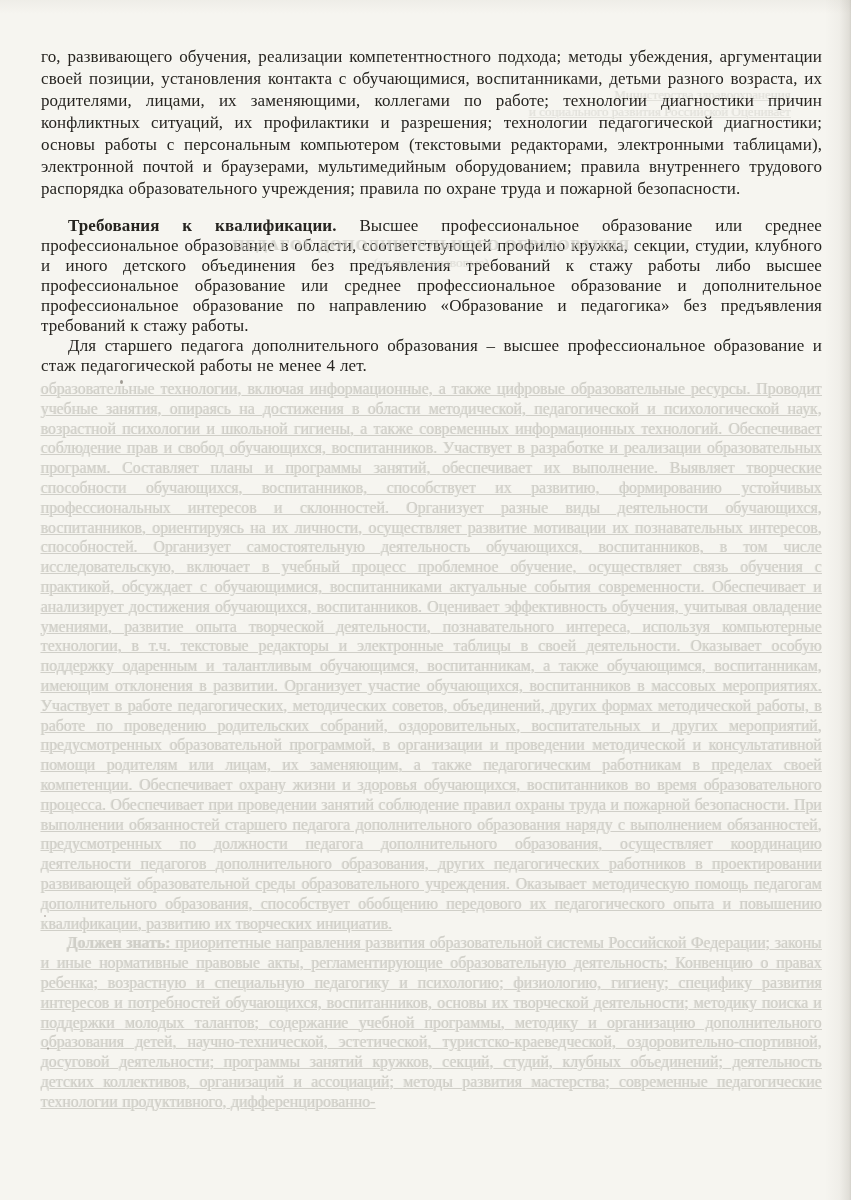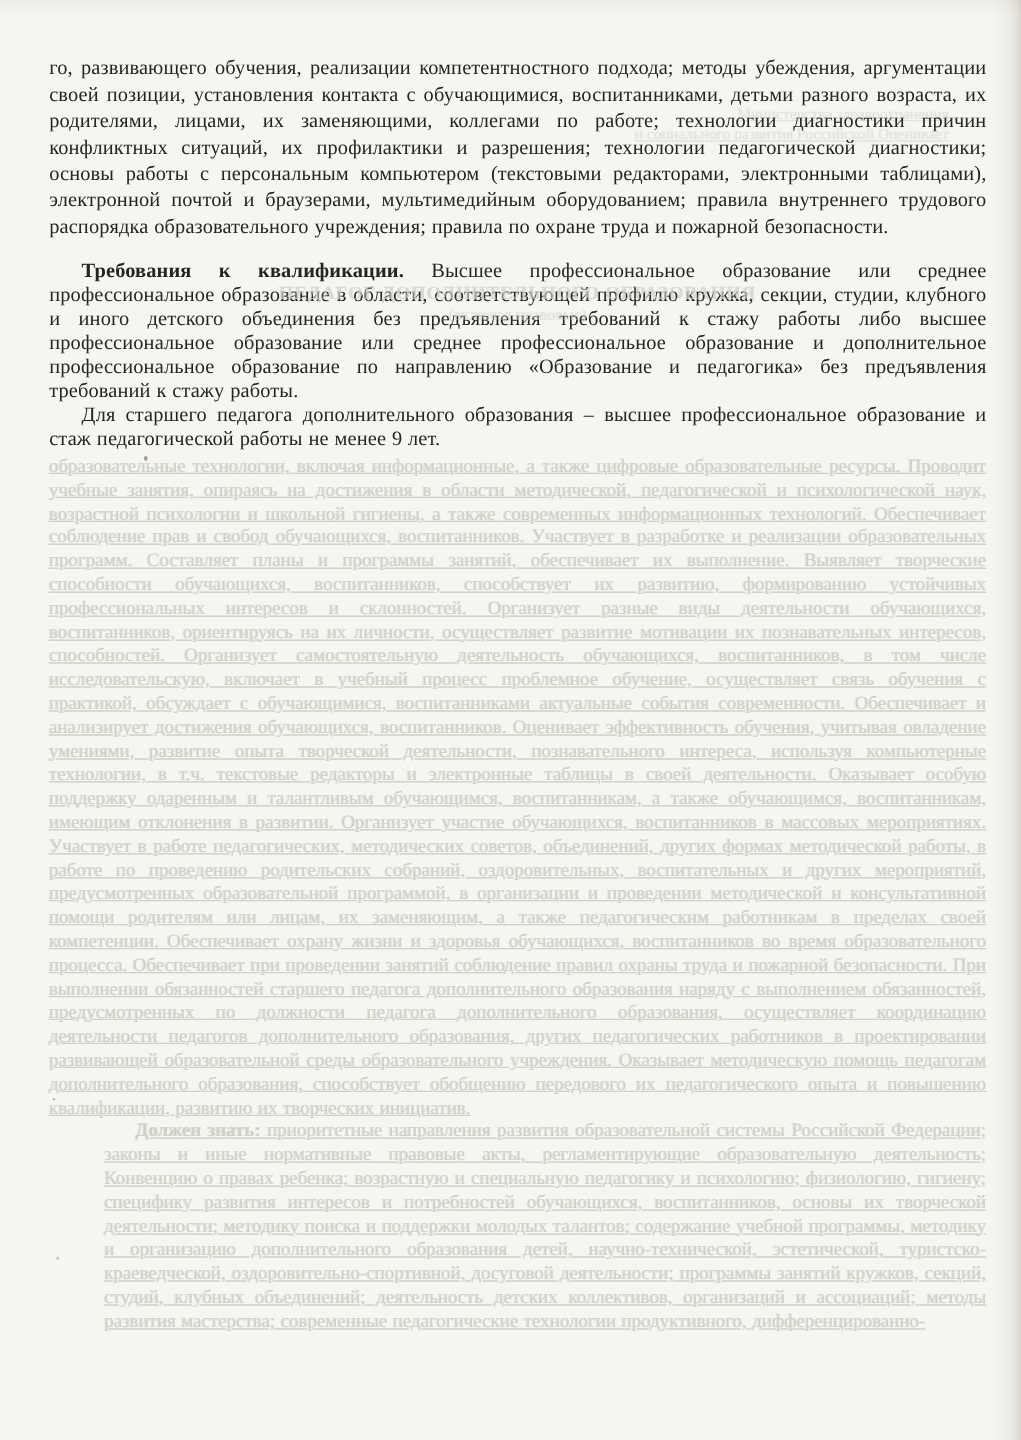--- a/index.html
+++ b/index.html
@@ -72,21 +72,21 @@
   }
   .ghost-block{
     margin-top:3px;
     font-size:15.8px;
     line-height:19.8px;
     text-align:justify;
     word-spacing:0.6px;
     text-decoration:underline;
   }
   .ghost-block p.gpara{text-align:justify;}
-  .ghost-block p.gpara.indent{text-indent:26px;margin-left:46px;}
+  .ghost-block p.gpara.indent{text-indent:26px;}
   .ghost-bold{font-weight:bold;}
 
   
   .speck{position:absolute;background:#8a857c;border-radius:50%;pointer-events:none;}
   .speck.s1{left:120px;top:380px;width:3px;height:4px;opacity:0.8;}
   .speck.s2{left:44px;top:915px;width:2px;height:2px;opacity:0.55;}
   .speck.s3{left:47px;top:1047px;width:2px;height:3px;opacity:0.45;}
 </style>
 </head>
 <body>
@@ -102,21 +102,21 @@
 
   <div class="text-col">
 
     <p class="para gap-after">го, развивающего обучения, реализации компетентностного подхода; методы убеждения, аргументации своей позиции, установления контакта с обучающимися, воспитанниками, детьми разного возраста, их родителями, лицами, их заменяющими, коллегами по работе; технологии диагностики причин конфликтных ситуаций, их профилактики и разрешения; технологии педагогической диагностики; основы работы с персональным компьютером (текстовыми редакторами, электронными таблицами), электронной почтой и браузерами, мультимедийным оборудованием; правила внутреннего трудового распорядка образовательного учреждения; правила по охране труда и пожарной безопасности.</p>
 
     <div class="ghost ghost-title">ПЕДАГОГ ДОПОЛНИТЕЛЬНОГО ОБРАЗОВАНИЯ</div>
     <div class="ghost ghost-subtitle">(включая правовые)</div>
 
     <p class="para tight indent"><span class="bold">Требования к квалификации.</span> <span>Высшее профессиональное образование или среднее профессиональное образование в области, соответствующей профилю кружка, секции, студии, клубного и иного детского объединения без предъявления требований к стажу работы либо высшее профессиональное образование или среднее профессиональное образование и дополнительное профессиональное образование по направлению «Образование и педагогика» без предъявления требований к стажу работы.</span></p>
 
-    <p class="para tight indent">Для старшего педагога дополнительного образования – высшее профессиональное образование и стаж педагогической работы не менее 9 лет.</p>
+    <p class="para tight indent">Для старшего педагога дополнительного образования – высшее профессиональное образование и стаж педагогической работы не менее 4 лет.</p>
 
     <div class="ghost ghost-block">
       <p class="gpara">образовательные технологии, включая информационные, а также цифровые образовательные ресурсы. Проводит учебные занятия, опираясь на достижения в области методической, педагогической и психологической наук, возрастной психологии и школьной гигиены, а также современных информационных технологий. Обеспечивает соблюдение прав и свобод обучающихся, воспитанников. Участвует в разработке и реализации образовательных программ. Составляет планы и программы занятий, обеспечивает их выполнение. Выявляет творческие способности обучающихся, воспитанников, способствует их развитию, формированию устойчивых профессиональных интересов и склонностей. Организует разные виды деятельности обучающихся, воспитанников, ориентируясь на их личности, осуществляет развитие мотивации их познавательных интересов, способностей. Организует самостоятельную деятельность обучающихся, воспитанников, в том числе исследовательскую, включает в учебный процесс проблемное обучение, осуществляет связь обучения с практикой, обсуждает с обучающимися, воспитанниками актуальные события современности. Обеспечивает и анализирует достижения обучающихся, воспитанников. Оценивает эффективность обучения, учитывая овладение умениями, развитие опыта творческой деятельности, познавательного интереса, используя компьютерные технологии, в т.ч. текстовые редакторы и электронные таблицы в своей деятельности. Оказывает особую поддержку одаренным и талантливым обучающимся, воспитанникам, а также обучающимся, воспитанникам, имеющим отклонения в развитии. Организует участие обучающихся, воспитанников в массовых мероприятиях. Участвует в работе педагогических, методических советов, объединений, других формах методической работы, в работе по проведению родительских собраний, оздоровительных, воспитательных и других мероприятий, предусмотренных образовательной программой, в организации и проведении методической и консультативной помощи родителям или лицам, их заменяющим, а также педагогическим работникам в пределах своей компетенции. Обеспечивает охрану жизни и здоровья обучающихся, воспитанников во время образовательного процесса. Обеспечивает при проведении занятий соблюдение правил охраны труда и пожарной безопасности. При выполнении обязанностей старшего педагога дополнительного образования наряду с выполнением обязанностей, предусмотренных по должности педагога дополнительного образования, осуществляет координацию деятельности педагогов дополнительного образования, других педагогических работников в проектировании развивающей образовательной среды образовательного учреждения. Оказывает методическую помощь педагогам дополнительного образования, способствует обобщению передового их педагогического опыта и повышению квалификации, развитию их творческих инициатив.</p>
       <p class="gpara indent"><span class="ghost-bold">Должен знать:</span> <span>приоритетные направления развития образовательной системы Российской Федерации; законы и иные нормативные правовые акты, регламентирующие образовательную деятельность; Конвенцию о правах ребенка; возрастную и специальную педагогику и психологию; физиологию, гигиену; специфику развития интересов и потребностей обучающихся, воспитанников, основы их творческой деятельности; методику поиска и поддержки молодых талантов; содержание учебной программы, методику и организацию дополнительного образования детей, научно-технической, эстетической, туристско-краеведческой, оздоровительно-спортивной, досуговой деятельности; программы занятий кружков, секций, студий, клубных объединений; деятельность детских коллективов, организаций и ассоциаций; методы развития мастерства; современные педагогические технологии продуктивного, дифференцированно-</span></p>
     </div>
 
   </div>
 
   <div class="speck s1"></div>
   <div class="speck s2"></div>

